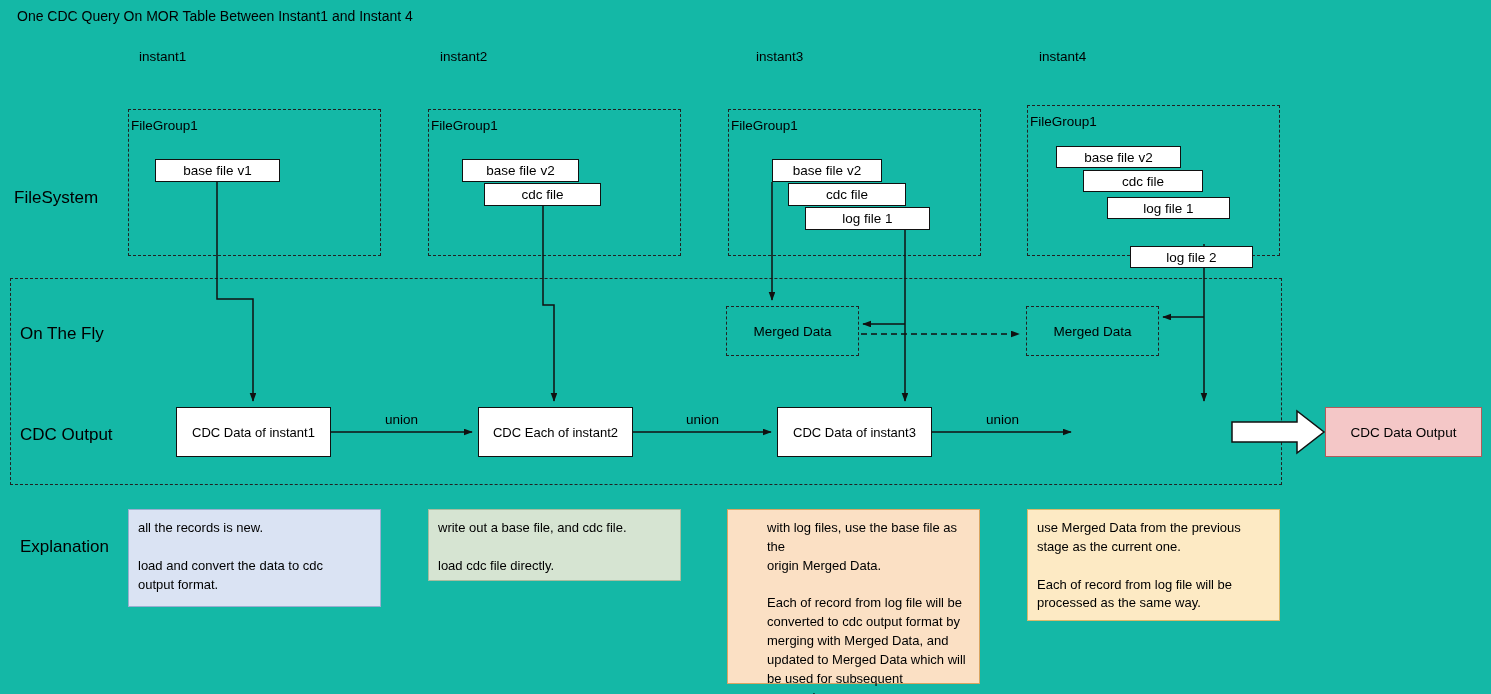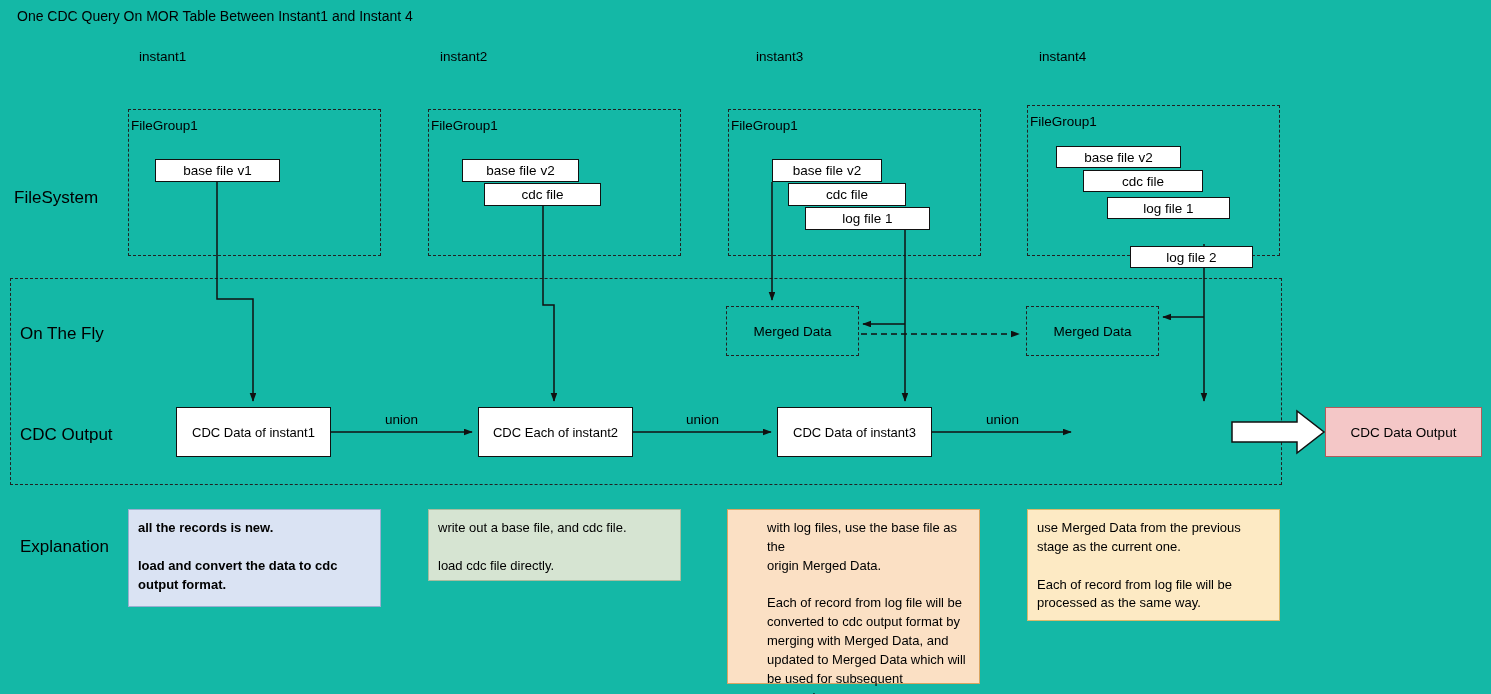--- a/index.html
+++ b/index.html
@@ -97,21 +97,21 @@
   
   .note{
     position:absolute;
     box-sizing:border-box;
     font-size:13px;
     line-height:1.45;
     padding:9px 10px 9px 9px;
     white-space:pre-wrap;
     color:#000;
   }
-  .note-blue{background:#dae3f3;border:1.1px solid #9aaed0;font-weight:bold;}
+  .note-blue{background:#dae3f3;border:1.1px solid #9aaed0;}
   .note-green{background:#d6e4d2;border:1.1px solid #a7bd9f;}
   .note-orange{background:#fbe0c4;border:1.1px solid #d9a562;padding-left:39px;}
   .note-yellow{background:#fdeac4;border:1.1px solid #d9b96a;}
 
   
   #wires{position:absolute;left:0;top:0;width:1491px;height:694px;z-index:3;pointer-events:none;}
 </style>
 </head>
 <body>
 

